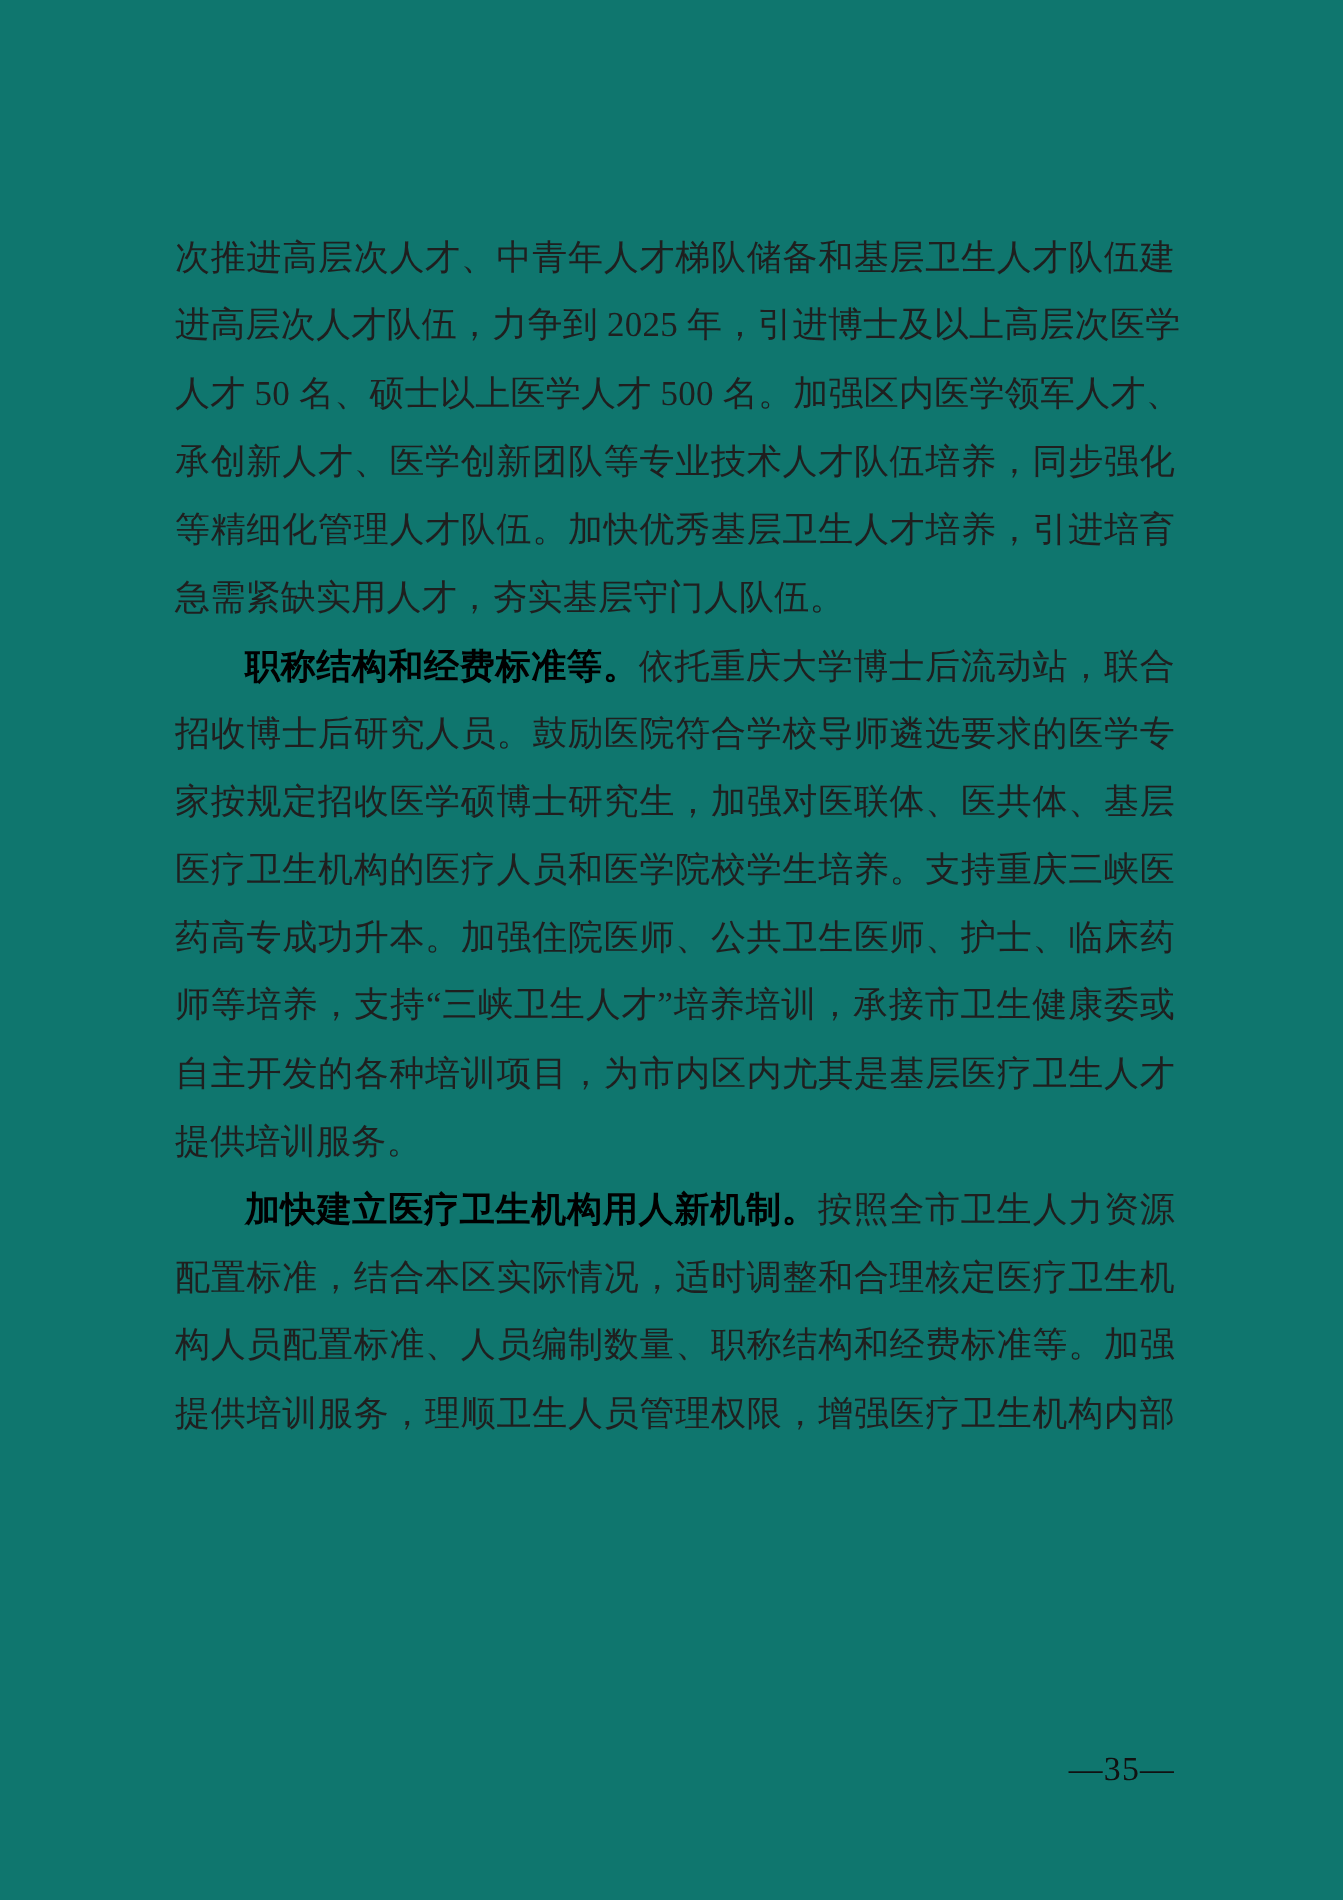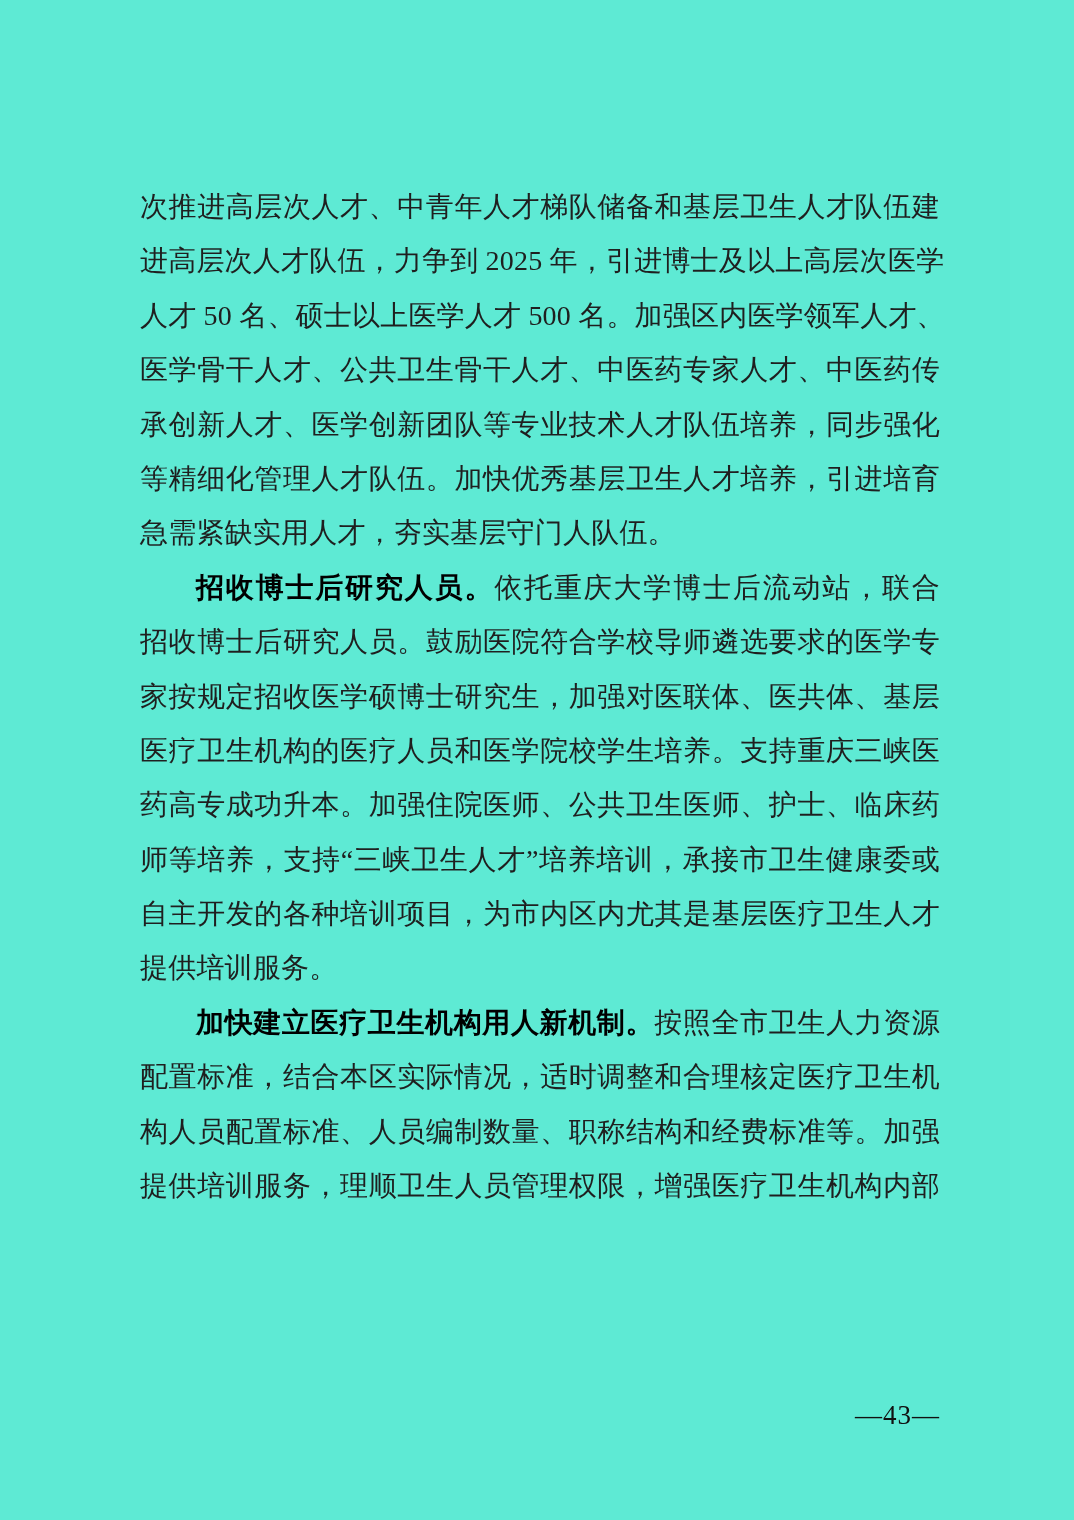--- a/index.html
+++ b/index.html
@@ -11,21 +11,21 @@
     height: 1520px;
     background: #ffffff;
     position: relative;
     font-family: "Liberation Serif", "DejaVu Serif", serif;
     color: #1f1f1f;
     overflow: hidden;
   }
   .page {
     position: absolute;
     inset: 0;
-    background: #5eead4;
+    background: #0f766e;
   }
   .text-block {
     position: absolute;
     left: 140px;
     top: 180px;
     width: 800px;
   }
   .line {
     height: 54.4px;
     line-height: 54.4px;
@@ -58,34 +58,33 @@
   }
 </style>
 </head>
 <body>
 
 <div class="page">
   <div class="text-block">
     <div class="line"><span>次推进高层次人才、中青年人才梯队储备和基层卫生人才队伍建</span></div>
     <div class="line"><span>进高层次人才队伍，力争到 2025 年，引进博士及以上高层次医学</span></div>
     <div class="line"><span>人才 50 名、硕士以上医学人才 500 名。加强区内医学领军人才、</span></div>
-    <div class="line"><span>医学骨干人才、公共卫生骨干人才、中医药专家人才、中医药传</span></div>
     <div class="line"><span>承创新人才、医学创新团队等专业技术人才队伍培养，同步强化</span></div>
     <div class="line"><span>等精细化管理人才队伍。加快优秀基层卫生人才培养，引进培育</span></div>
     <div class="line para-end"><span>急需紧缺实用人才，夯实基层守门人队伍。</span></div>
 
-    <div class="line indent"><span class="lead">招收博士后研究人员。</span><span>依托重庆大学博士后流动站，联合</span></div>
+    <div class="line indent"><span class="lead">职称结构和经费标准等。</span><span>依托重庆大学博士后流动站，联合</span></div>
     <div class="line"><span>招收博士后研究人员。鼓励医院符合学校导师遴选要求的医学专</span></div>
     <div class="line"><span>家按规定招收医学硕博士研究生，加强对医联体、医共体、基层</span></div>
     <div class="line"><span>医疗卫生机构的医疗人员和医学院校学生培养。支持重庆三峡医</span></div>
     <div class="line"><span>药高专成功升本。加强住院医师、公共卫生医师、护士、临床药</span></div>
     <div class="line"><span>师等培养，支持“三峡卫生人才”培养培训，承接市卫生健康委或</span></div>
     <div class="line"><span>自主开发的各种培训项目，为市内区内尤其是基层医疗卫生人才</span></div>
     <div class="line para-end"><span>提供培训服务。</span></div>
 
     <div class="line indent"><span class="lead">加快建立医疗卫生机构用人新机制。</span><span>按照全市卫生人力资源</span></div>
     <div class="line"><span>配置标准，结合本区实际情况，适时调整和合理核定医疗卫生机</span></div>
     <div class="line"><span>构人员配置标准、人员编制数量、职称结构和经费标准等。加强</span></div>
     <div class="line"><span>提供培训服务，理顺卫生人员管理权限，增强医疗卫生机构内部</span></div>
   </div>
 
-  <div class="page-number">—43—</div>
+  <div class="page-number">—35—</div>
 </div>
 
 </body></html>

